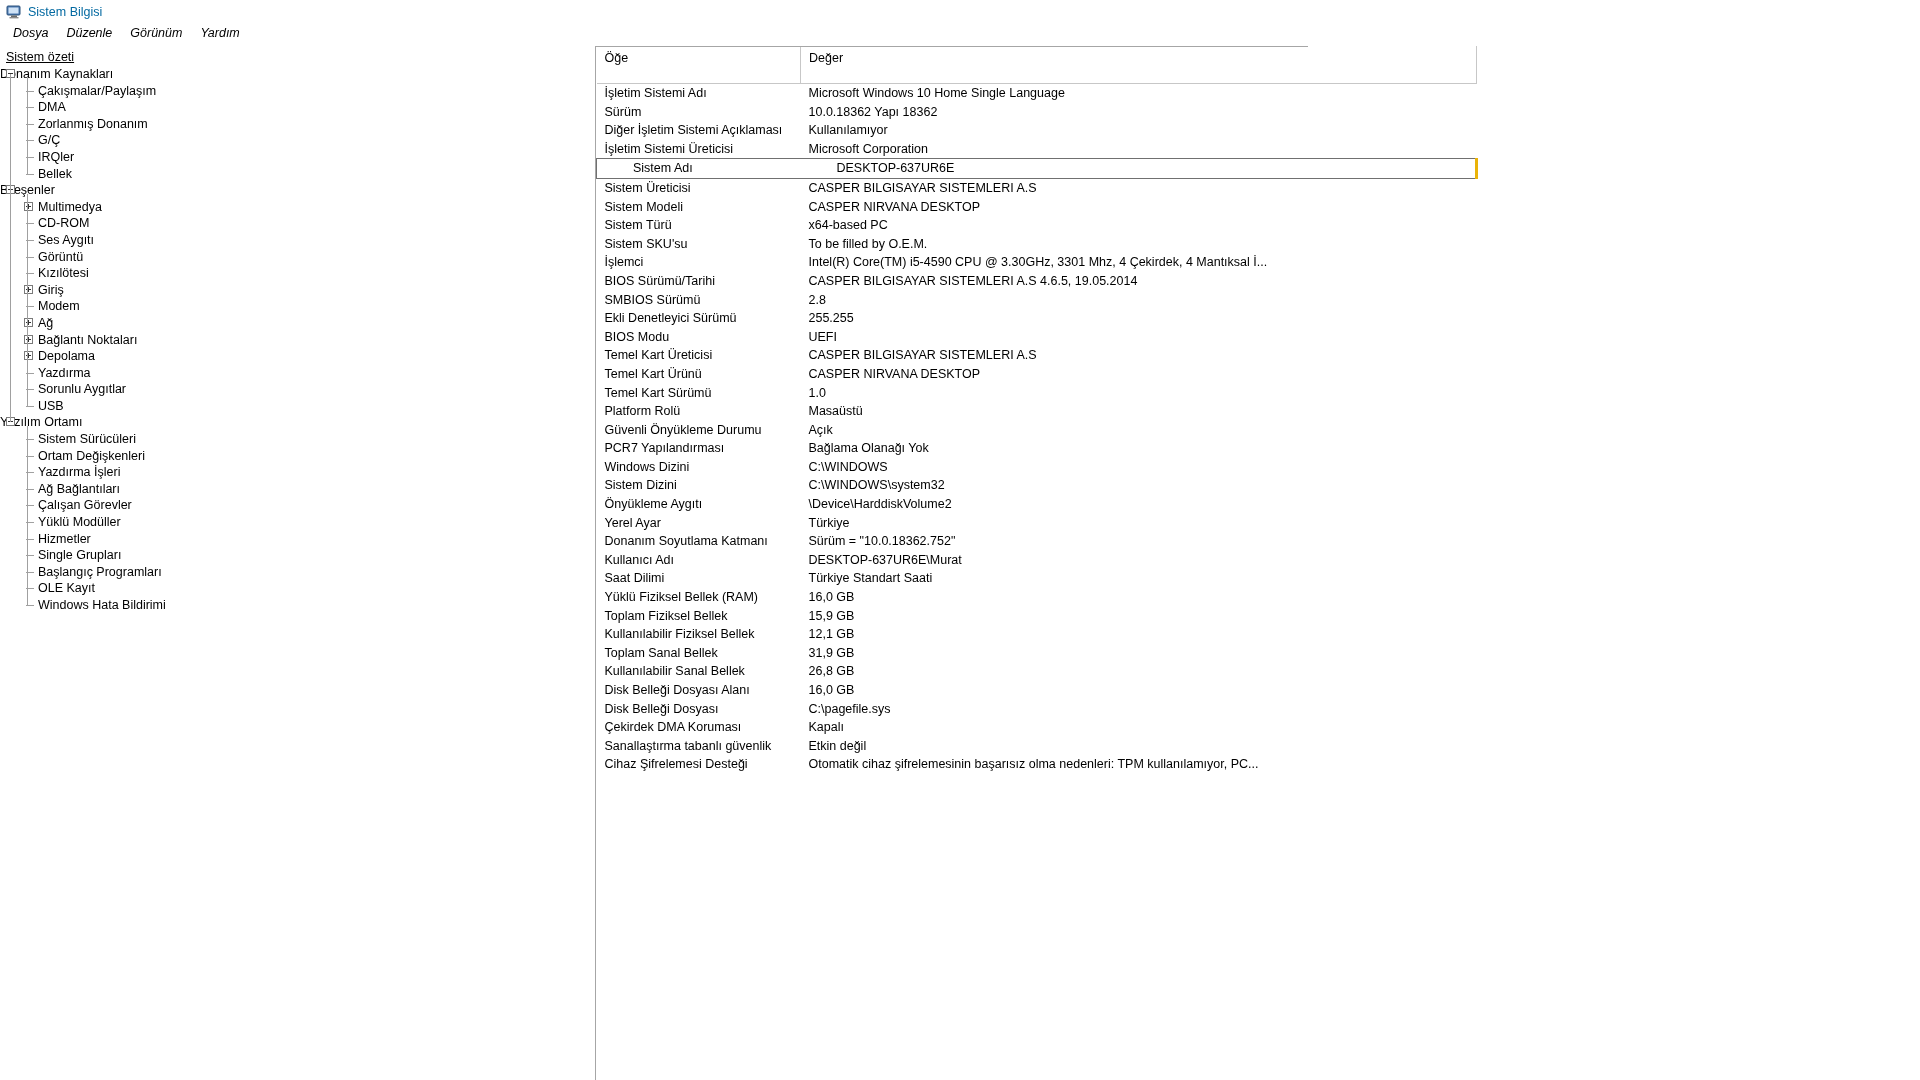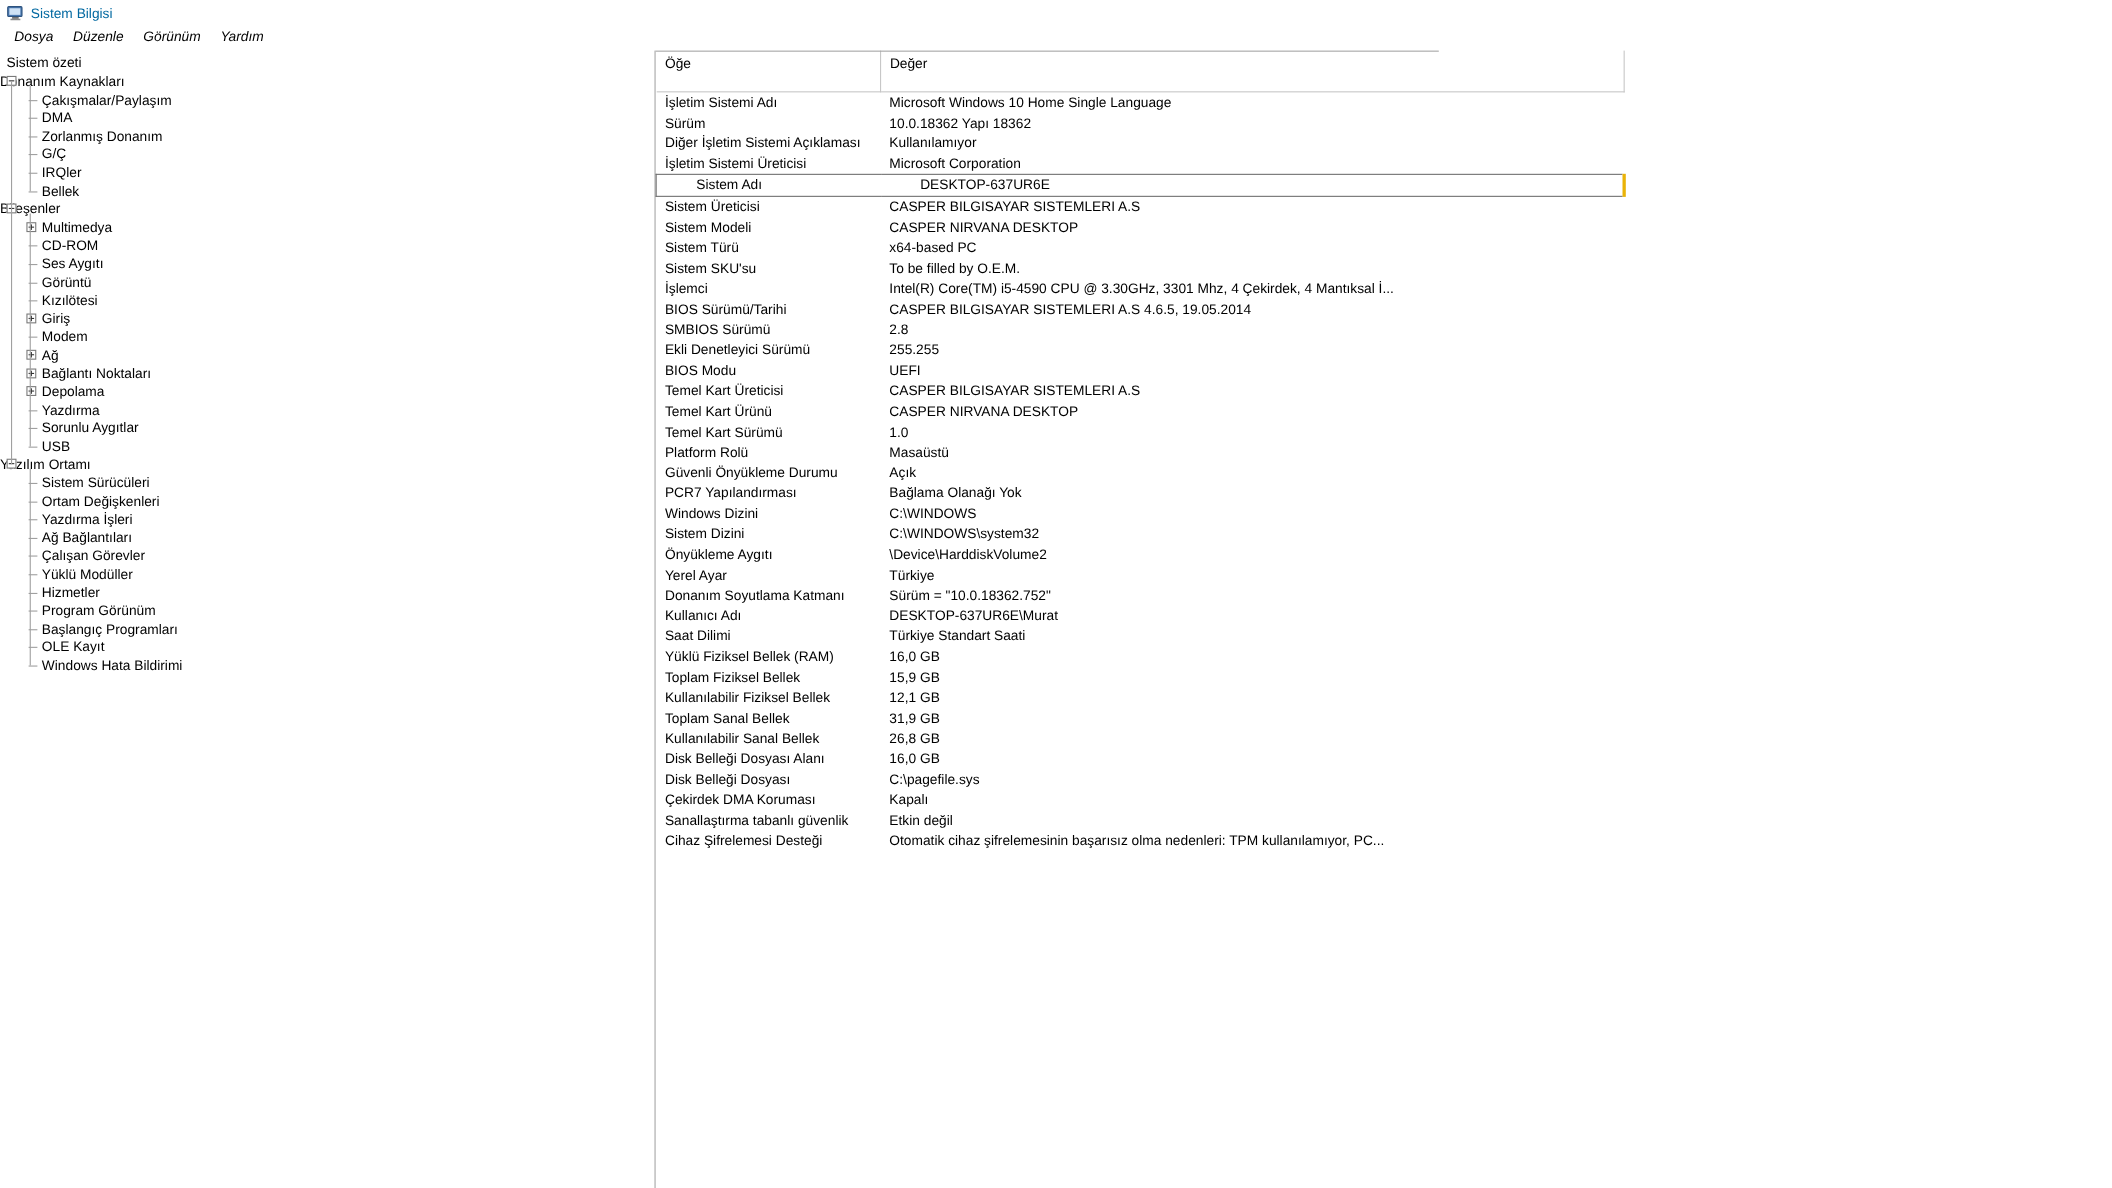--- a/index.html
+++ b/index.html
@@ -64,20 +64,21 @@
     flex: 0 0 595px;
     height: 100%;
     background: #ffffff;
     padding-top: 2px;
     position: relative;
   }
   .tree-root-label {
     font-size: 12.5px;
     padding: 1px 0 1px 6px;
     line-height: 16px;
+    text-decoration: underline;
   }
   .tree-node {
     position: relative;
     line-height: 16.6px;
     height: 16.6px;
     font-size: 12.5px;
     white-space: nowrap;
     cursor: default;
   }
   .tree-node .label {
@@ -243,21 +244,21 @@
         <div class="tree-node level2"><span class="leafdash"></span><span class="label">Sorunlu Aygıtlar</span></div>
         <div class="tree-node level2"><span class="leafdash"></span><span class="label">USB</span></div>
         <div class="tree-node level1"><span class="expander"></span><span class="label">Yazılım Ortamı</span></div>
         <div class="tree-node level2"><span class="leafdash"></span><span class="label">Sistem Sürücüleri</span></div>
         <div class="tree-node level2"><span class="leafdash"></span><span class="label">Ortam Değişkenleri</span></div>
         <div class="tree-node level2"><span class="leafdash"></span><span class="label">Yazdırma İşleri</span></div>
         <div class="tree-node level2"><span class="leafdash"></span><span class="label">Ağ Bağlantıları</span></div>
         <div class="tree-node level2"><span class="leafdash"></span><span class="label">Çalışan Görevler</span></div>
         <div class="tree-node level2"><span class="leafdash"></span><span class="label">Yüklü Modüller</span></div>
         <div class="tree-node level2"><span class="leafdash"></span><span class="label">Hizmetler</span></div>
-        <div class="tree-node level2"><span class="leafdash"></span><span class="label">Program Görünüm</span></div>
+        <div class="tree-node level2"><span class="leafdash"></span><span class="label">Single Grupları</span></div>
         <div class="tree-node level2"><span class="leafdash"></span><span class="label">Başlangıç Programları</span></div>
         <div class="tree-node level2"><span class="leafdash"></span><span class="label">OLE Kayıt</span></div>
         <div class="tree-node level2"><span class="leafdash"></span><span class="label">Windows Hata Bildirimi</span></div>
       </div>
   <div class="vline" style="left: 27px; top: 32px; height: 96px;"></div>
       <div class="vline" style="left: 27px; top: 148px; height: 212px;"></div>
       <div class="vline" style="left: 27px; top: 380px; height: 179px;"></div>
       <div class="vline" style="left: 10px; top: 28px; height: 348px;"></div>
     </div>
 

